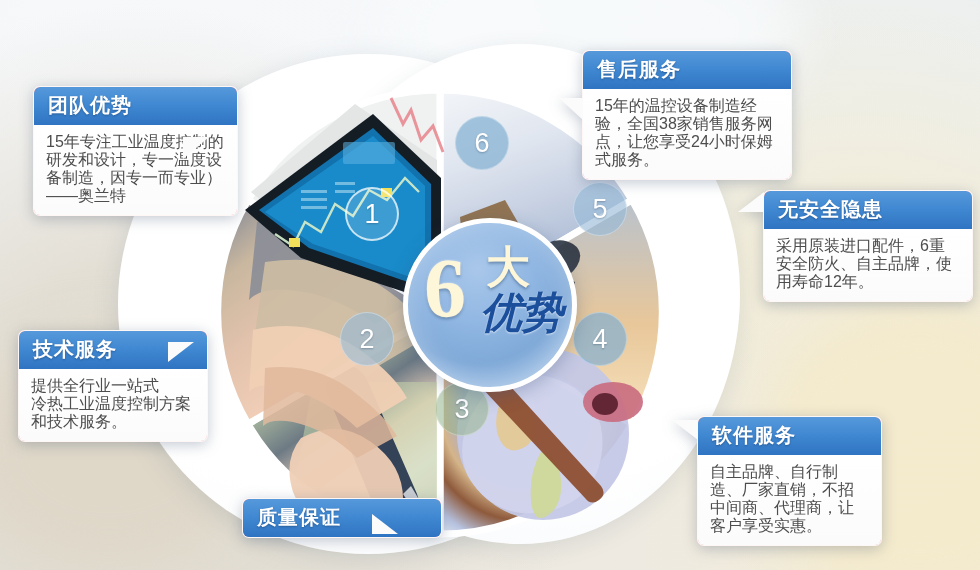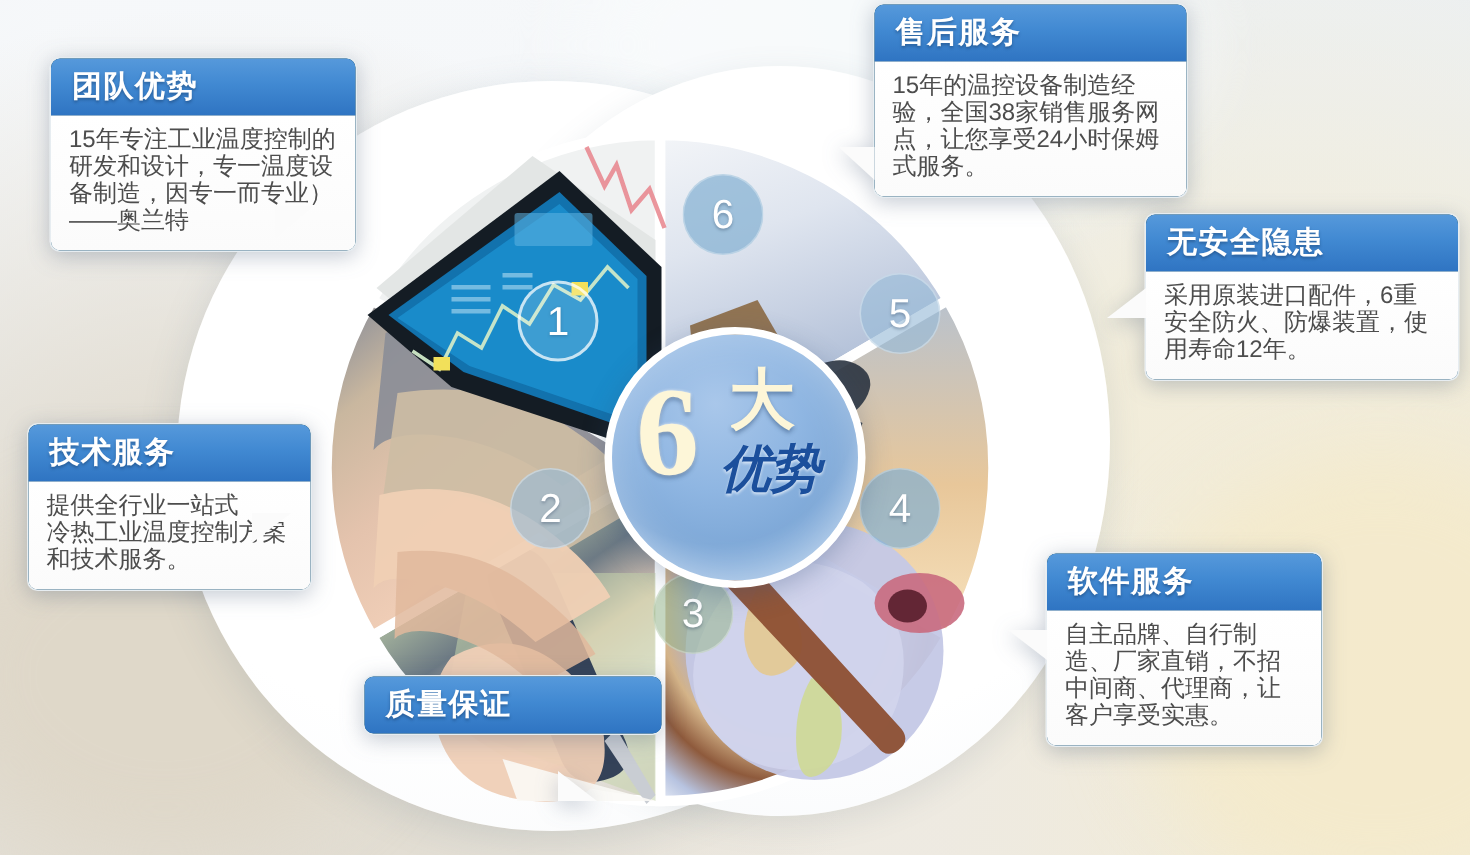--- a/index.html
+++ b/index.html
@@ -70,31 +70,32 @@
     font-size:84px;line-height:84px;font-weight:bold;
     font-family:"Liberation Serif","DejaVu Serif",serif;
     color:#fdf6d8;
     text-shadow:0 2px 3px rgba(40,70,110,.45), 0 0 2px #fff;
   }
   .da{
     position:absolute;left:78px;top:22px;font-size:44px;line-height:44px;font-weight:bold;
     color:#fdf6d8;text-shadow:0 2px 3px rgba(40,70,110,.45);
   }
   .youshi{
-    position:absolute;left:72px;top:68px;font-size:34px;line-height:44px;font-weight:bold;
+    position:absolute;left:72px;top:68px;font-size:42px;line-height:44px;font-weight:bold;
     font-style:italic;color:#1b4f9c;
     text-shadow:0 1px 2px rgba(255,255,255,.65);
     letter-spacing:-1px;
   }
 
   
   .callout{position:absolute;filter:drop-shadow(0 3px 7px rgba(60,80,110,.30));}
   .card{
-    background:#0c4a6e;border-radius:7px;overflow:hidden;
+    background:#fca5a5;border-radius:7px;overflow:hidden;
     border:1px solid rgba(255,255,255,.9);
+    margin-top:48px;
   }
   .card-head{
     background:linear-gradient(to bottom,#5699db 0%,#4189d2 45%,#2f74c2 100%);
     color:#ffffff;font-size:20px;font-weight:bold;
     padding:5px 14px 6px 14px;letter-spacing:1px;
     text-shadow:0 1px 2px rgba(20,50,90,.45);
     border-radius:6px 6px 0 0;
   }
   .card-body{
     color:#4d4d4d;font-size:16px;line-height:18px;
@@ -286,21 +287,21 @@
     <div class="card">
       <div class="card-head">售后服务</div>
       <div class="card-body">15年的温控设备制造经验，全国38家销售服务网点，让您享受24小时保姆式服务。</div>
     </div>
     <div class="tail"></div>
   </div>
 
   <div class="callout" id="co-hw">
     <div class="card">
       <div class="card-head">无安全隐患</div>
-      <div class="card-body">采用原装进口配件，6重安全防火、防爆装置，使用寿命12年。</div>
+      <div class="card-body">采用原装进口配件，6重安全防火、自主品牌，使用寿命12年。</div>
     </div>
     <div class="tail"></div>
   </div>
 
   <div class="callout" id="co-tech">
     <div class="card">
       <div class="card-head">技术服务</div>
       <div class="card-body">提供全行业一站式　　冷热工业温度控制方案和技术服务。</div>
     </div>
     <div class="tail"></div>

